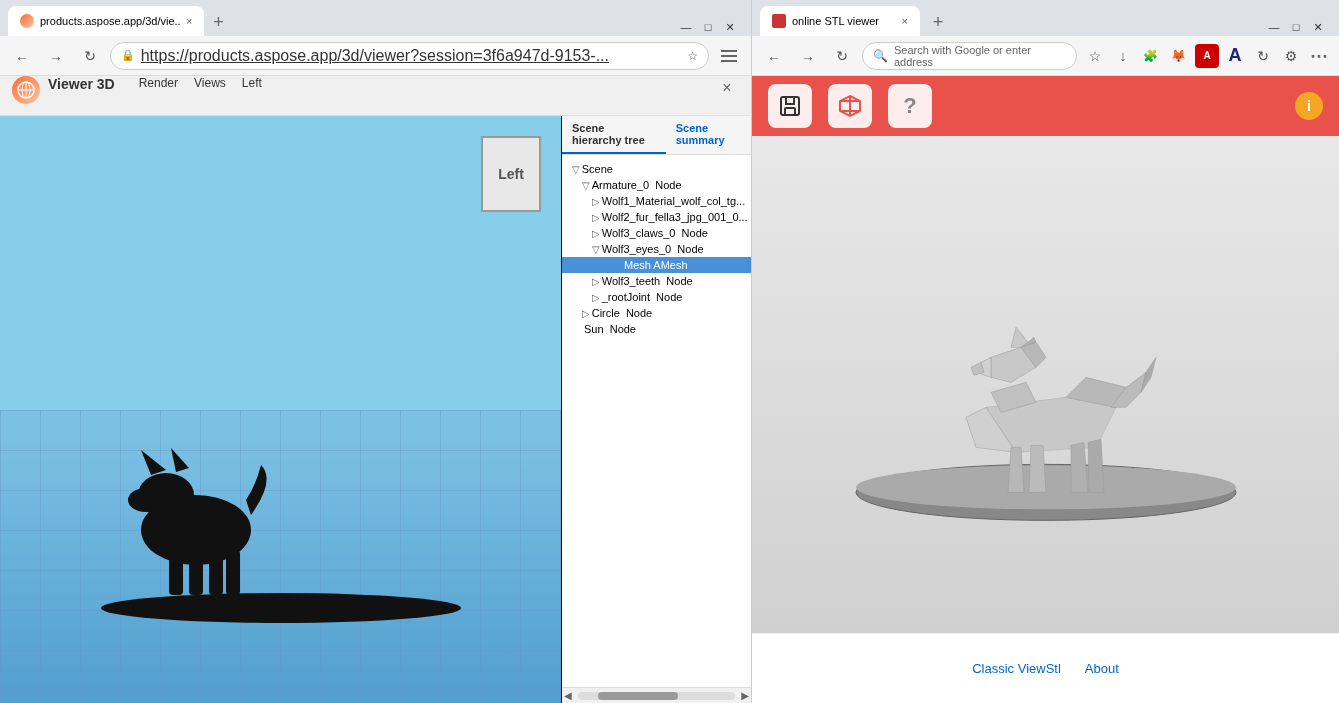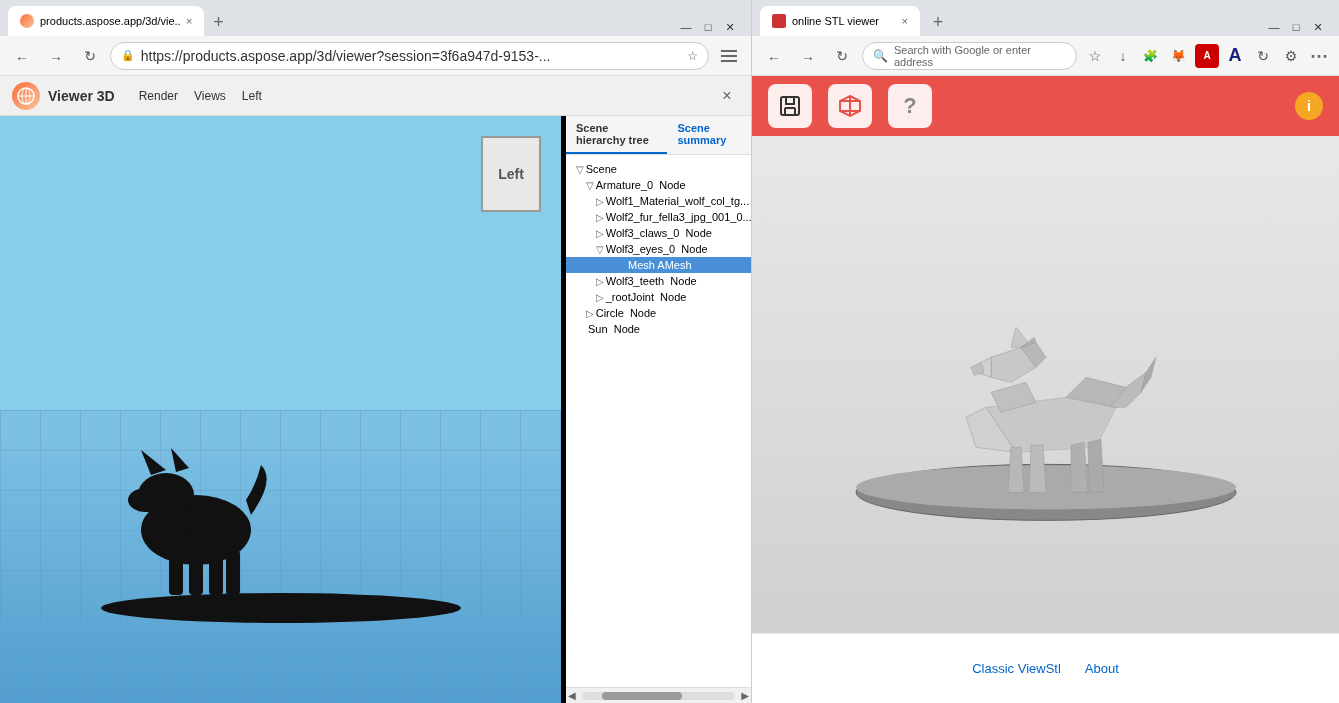--- a/index.html
+++ b/index.html
@@ -84,21 +84,21 @@
     .viewer-window {
       flex: 1;
       display: flex;
       flex-direction: column;
       background: #f8f8f8;
     }
     .viewer-titlebar {
       height: 40px;
       background: #f0f0f0;
       border-bottom: 1px solid #ddd;
-      display: flex; align-items: center;
+      display: flex; 
       padding: 0 12px;
       gap: 8px;
     }
     .viewer-logo {
       width: 28px; height: 28px;
       background: linear-gradient(135deg, #ff6b35, #f7c59f);
       border-radius: 50%;
       display: flex; align-items: center; justify-content: center;
       font-size: 10px; font-weight: bold; color: white;
     }
@@ -164,21 +164,21 @@
       width: 360px; height: 30px;
       background: #111;
       border-radius: 50%;
       margin-top: -10px;
     }
 
     
     .scene-panel {
       width: 190px;
       background: #fff;
-      border-left: 5px solid #000000;
+      border-left: 1px solid #000000;
       display: flex;
       flex-direction: column;
     }
     .scene-tabs {
       display: flex;
       border-bottom: 1px solid #ddd;
       background: #f5f5f5;
     }
     .scene-tab {
       padding: 6px 10px;
@@ -401,21 +401,21 @@
       <div class="win-ctrl-btn win-ctrl-close">✕</div>
     </div>
   </div>
 
   <div class="nav-bar-left">
     <div class="nav-btn">←</div>
     <div class="nav-btn">→</div>
     <div class="nav-btn">↻</div>
     <div class="address-bar">
       <span class="address-lock">🔒</span>
-      <span style="font-size:14px;overflow:hidden;white-space:nowrap;flex:1;">https://products.aspose.app/3d/viewer?session=3f6a947d-9153-...</span>
+      <span style="font-size:16px;overflow:hidden;white-space:nowrap;flex:1;text-decoration:underline;">https://products.aspose.app/3d/viewer?session=3f6a947d-9153-...</span>
       <span style="color:#666;font-size:12px;">☆</span>
     </div>
     <div class="hamburger-btn">
       <svg width="16" height="12" viewBox="0 0 16 12">
           <rect y="0" width="16" height="2" fill="#666"></rect>
           <rect y="5" width="16" height="2" fill="#666"></rect>
           <rect y="10" width="16" height="2" fill="#666"></rect>
         </svg>
     </div>
   </div>

